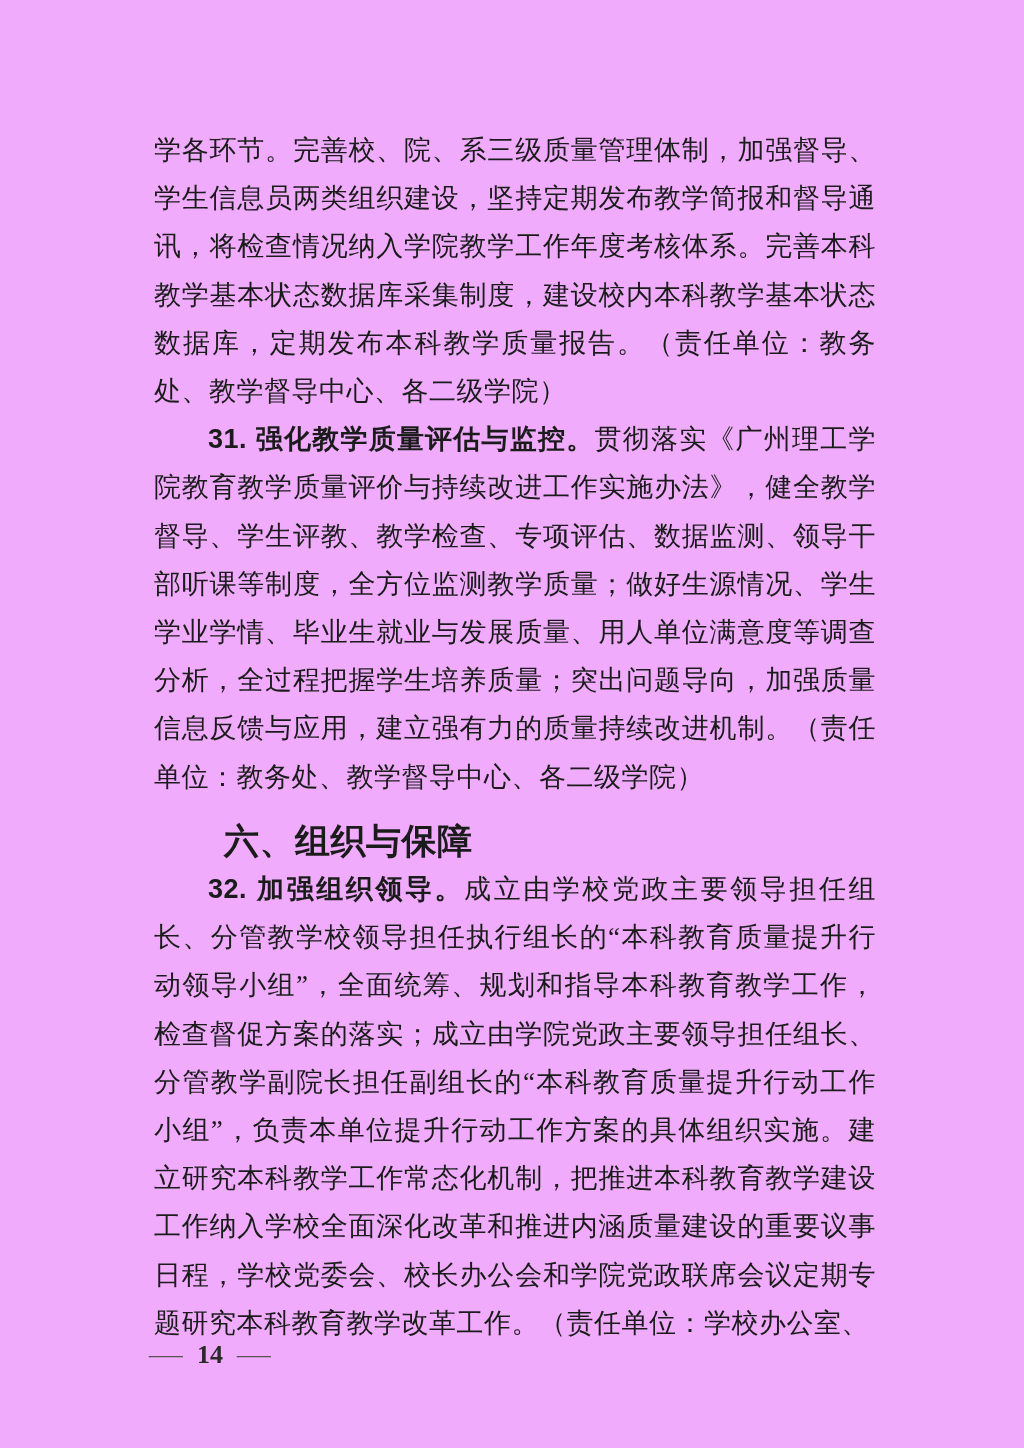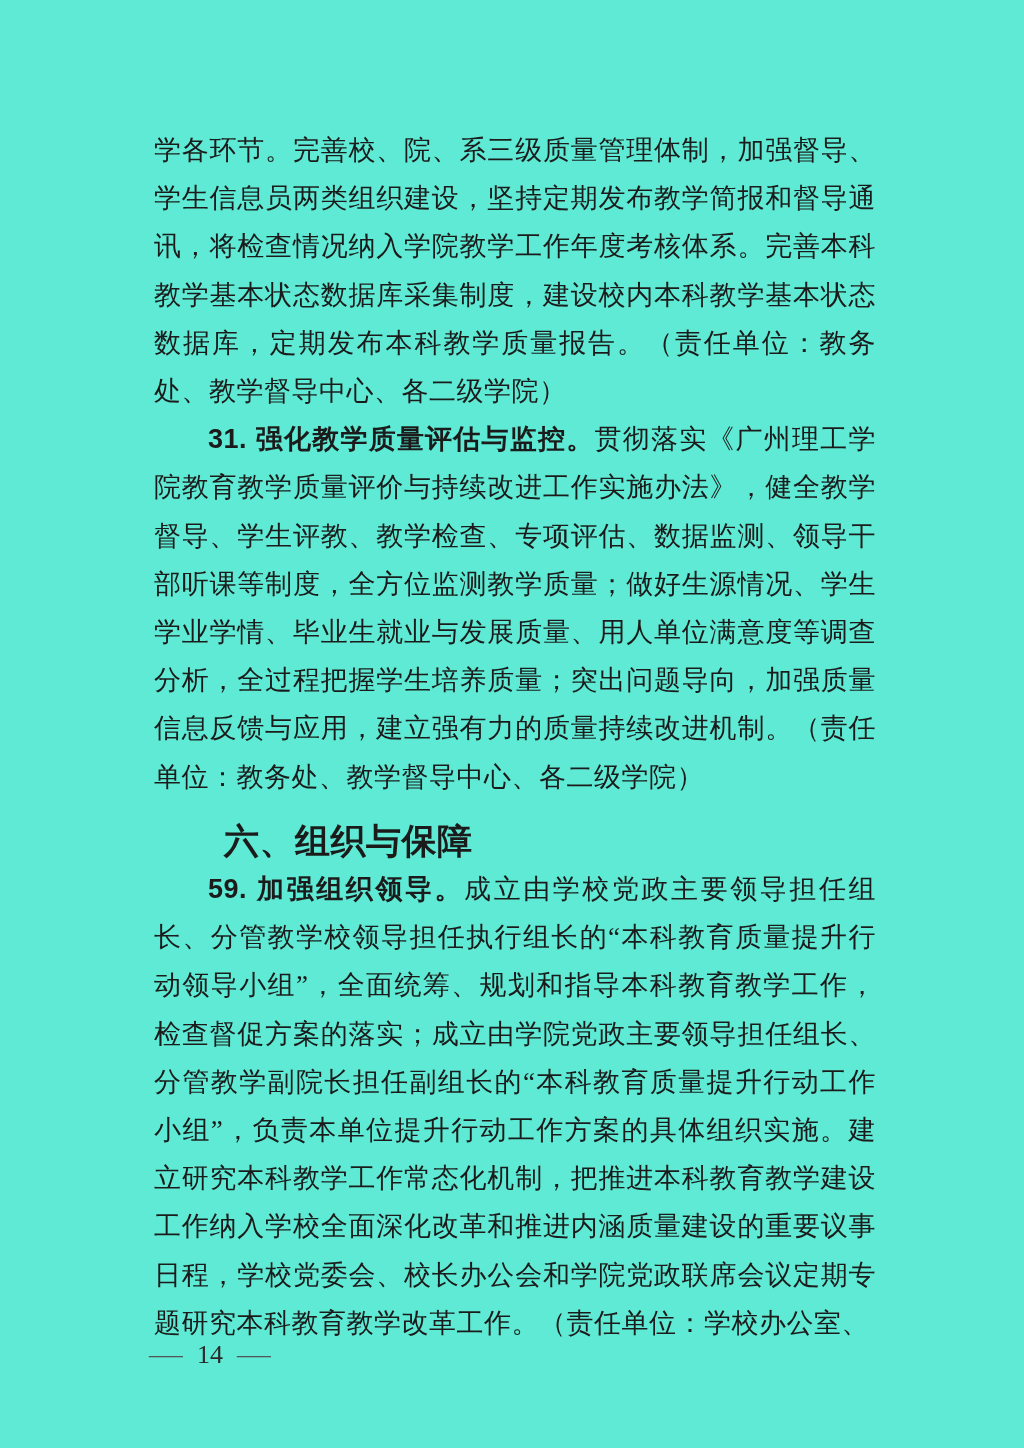--- a/index.html
+++ b/index.html
@@ -10,21 +10,21 @@
     width: 1024px;
     height: 1448px;
     position: relative;
     background: #ffffff;
     overflow: hidden;
     font-family: "Liberation Serif", "DejaVu Serif", serif;
   }
   .page {
     position: absolute;
     inset: 0;
-    background: #5eead4;
+    background: #f0abfc;
     padding-left: 20px;
   }
   .content {
     position: absolute;
     left: 154px;
     top: 126px;
     width: 722px;
     color: #1b1b1b;
   }
   .para {
@@ -67,36 +67,37 @@
   }
   .footer .dash {
     color: #555555;
     letter-spacing: 0;
     transform: scaleX(1.3);
     display: inline-block;
   }
   .footer .page-num {
     margin: 0 18px;
     color: #2a2a2a;
+    font-weight: bold;
   }
 </style>
 </head>
 <body>
 
 <div class="page">
 
   <main class="content">
 
     <p class="para"><span class="regular-run">学各环节。完善校、院、系三级质量管理体制，加强督导、学生信息员两类组织建设，坚持定期发布教学简报和督导通讯，将检查情况纳入学院教学工作年度考核体系。完善本科教学基本状态数据库采集制度，建设校内本科教学基本状态数据库，定期发布本科教学质量报告。（责任单位：教务处、教学督导中心、各二级学院）</span></p>
 
     <p class="para indent"><span class="bold-run">31. 强化教学质量评估与监控。</span><span class="regular-run">贯彻落实《广州理工学院教育教学质量评价与持续改进工作实施办法》，健全教学督导、学生评教、教学检查、专项评估、数据监测、领导干部听课等制度，全方位监测教学质量；做好生源情况、学生学业学情、毕业生就业与发展质量、用人单位满意度等调查分析，全过程把握学生培养质量；突出问题导向，加强质量信息反馈与应用，建立强有力的质量持续改进机制。（责任单位：教务处、教学督导中心、各二级学院）</span></p>
 
     <h2 class="heading indent bold-run"><span>六、组织与保障</span></h2>
 
-    <p class="para indent"><span class="bold-run">59. 加强组织领导。</span><span class="regular-run">成立由学校党政主要领导担任组长、分管教学校领导担任执行组长的“本科教育质量提升行动领导小组”，全面统筹、规划和指导本科教育教学工作，检查督促方案的落实；成立由学院党政主要领导担任组长、分管教学副院长担任副组长的“本科教育质量提升行动工作小组”，负责本单位提升行动工作方案的具体组织实施。建立研究本科教学工作常态化机制，把推进本科教育教学建设工作纳入学校全面深化改革和推进内涵质量建设的重要议事日程，学校党委会、校长办公会和学院党政联席会议定期专题研究本科教育教学改革工作。（责任单位：学校办公室、</span></p>
+    <p class="para indent"><span class="bold-run">32. 加强组织领导。</span><span class="regular-run">成立由学校党政主要领导担任组长、分管教学校领导担任执行组长的“本科教育质量提升行动领导小组”，全面统筹、规划和指导本科教育教学工作，检查督促方案的落实；成立由学院党政主要领导担任组长、分管教学副院长担任副组长的“本科教育质量提升行动工作小组”，负责本单位提升行动工作方案的具体组织实施。建立研究本科教学工作常态化机制，把推进本科教育教学建设工作纳入学校全面深化改革和推进内涵质量建设的重要议事日程，学校党委会、校长办公会和学院党政联席会议定期专题研究本科教育教学改革工作。（责任单位：学校办公室、</span></p>
 
   </main>
 
   <footer class="footer">
     <span class="dash">—</span>
     <span class="page-num">14</span>
     <span class="dash">—</span>
   </footer>
 
 </div>

